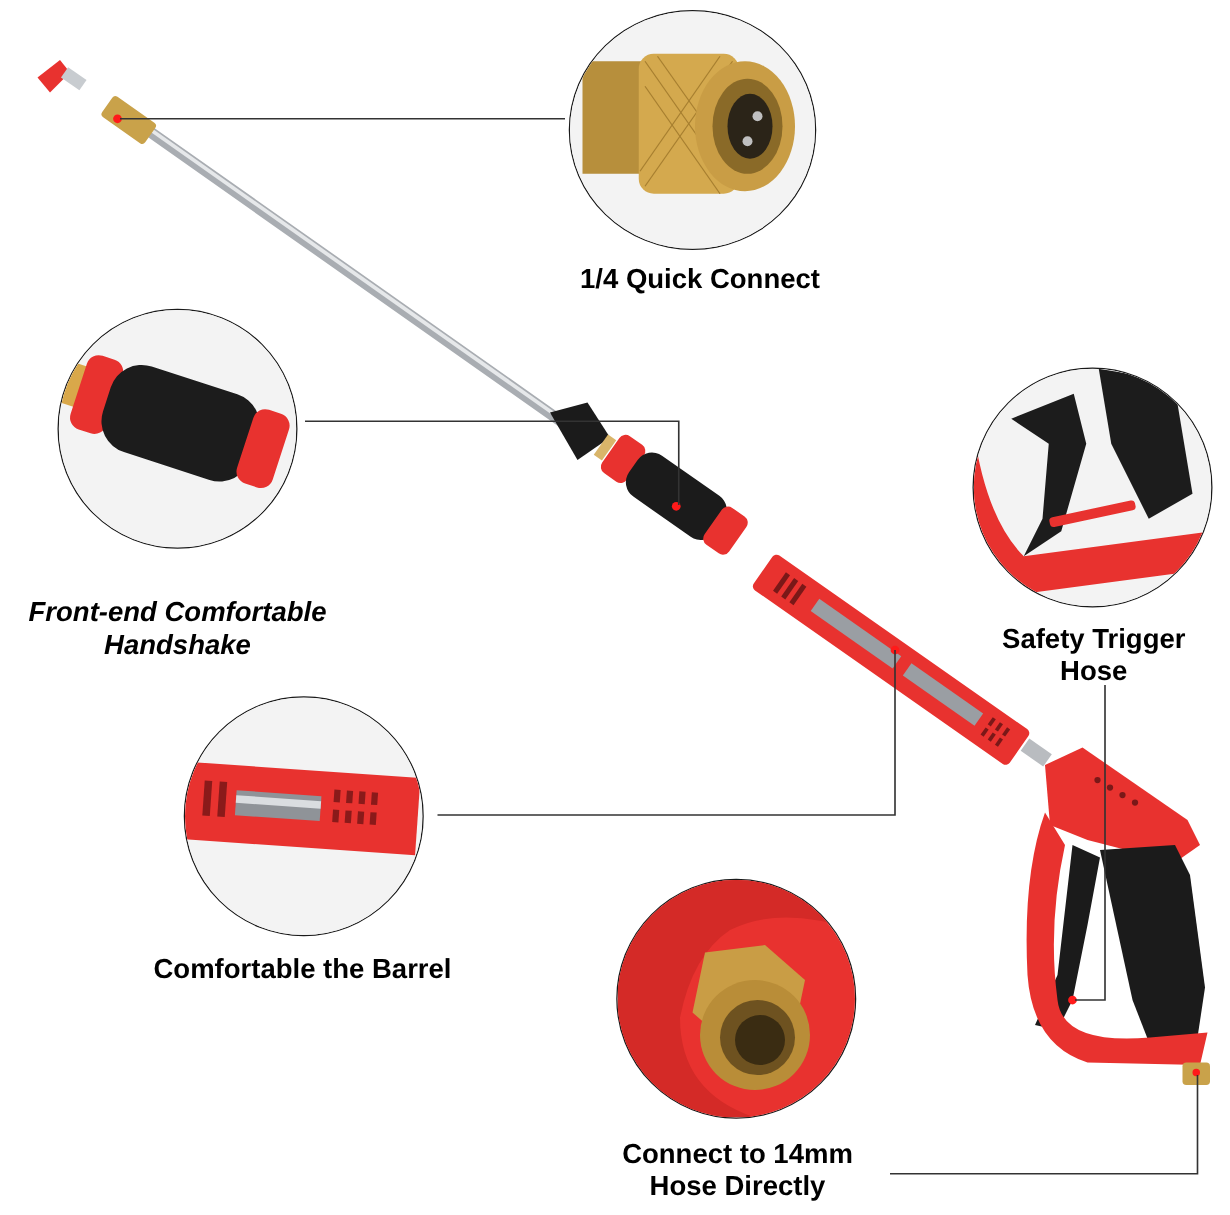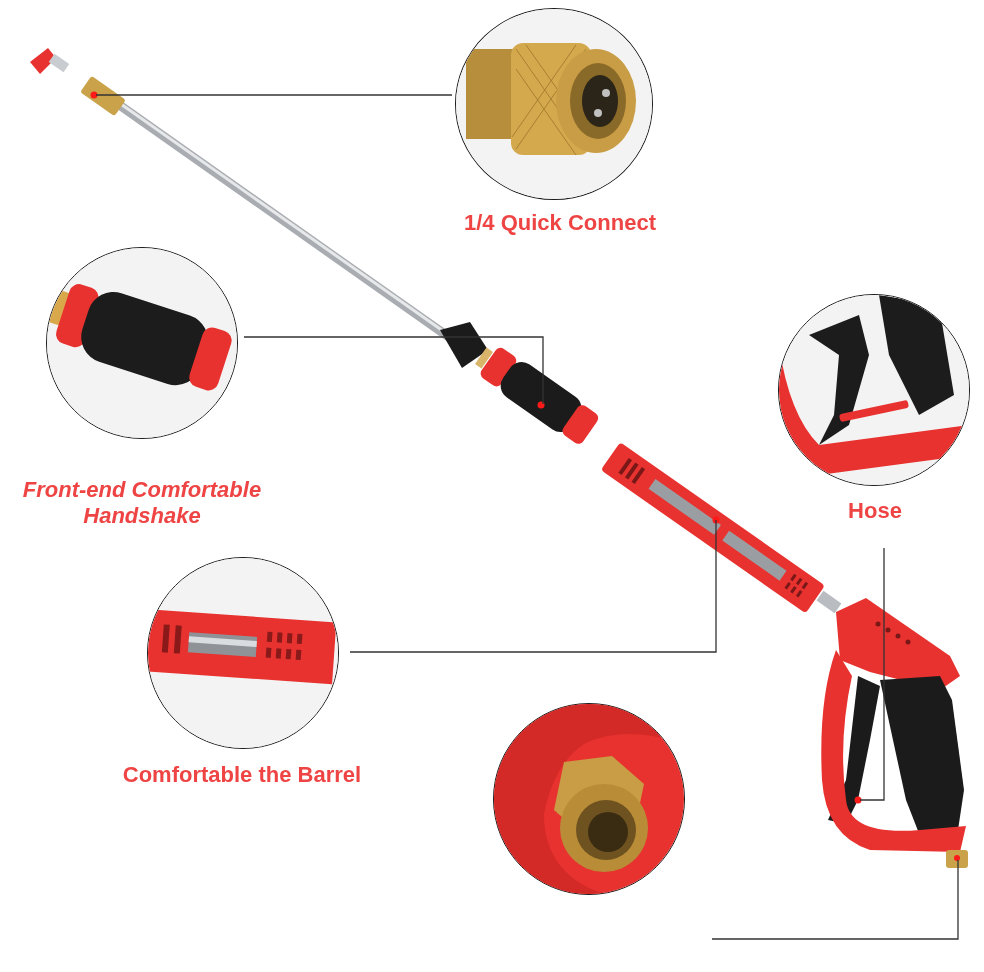--- a/index.html
+++ b/index.html
@@ -2,21 +2,21 @@
 <html><head>
   <meta charset="utf-8">
   <style>
     html, body { margin: 0; padding: 0; }
     body {
       width: 984px; height: 972px; background: #ffffff; position: relative; overflow: hidden;
       font-family: "Liberation Sans", sans-serif;
     }
     .stage { position: absolute; left: 0; top: 0; width: 984px; height: 972px; }
     .label {
-      position: absolute; font-weight: bold; color: #ef4444; font-size: 22px; line-height: 26px;
+      position: absolute; font-weight: bold; color: #000000; font-size: 22px; line-height: 26px;
       text-align: center; white-space: nowrap; font-family: "Liberation Sans", sans-serif;
     }
     .circle {
       position: absolute; border-radius: 50%; border: 1.5px solid #1a1a1a; overflow: hidden;
       background: #f2f2f2;
     }
     svg { display: block; }
   </style>
 </head>
 <body>
@@ -136,20 +136,21 @@
   <div class="circle" style="left:778px;top:294px;width:190px;height:190px;">
     <svg width="190" height="190" viewBox="0 0 190 190">
       <rect width="190" height="190" fill="#f3f3f3"></rect>
       <path d="M0 50 Q10 120 40 150 L190 130 L190 160 L40 180 Q0 160 0 100 Z" fill="#e8322f"></path>
       <path d="M100 0 L160 10 L175 100 L140 120 L110 60 Z" fill="#1c1c1c"></path>
       <path d="M30 40 L80 20 L90 60 L70 130 L40 150 L55 120 L60 60 Z" fill="#1c1c1c"></path>
       <rect x="60" y="112" width="70" height="8" rx="3" fill="#e8322f" transform="rotate(-12 95 116)"></rect>
     </svg>
   </div>
   <div class="label" style="left:770px;top:498px;width:210px;">
+    <div>Safety Trigger</div>
     <div>Hose</div>
   </div>
 
   <div class="circle" style="left:147px;top:557px;width:190px;height:190px;">
     <svg width="190" height="190" viewBox="0 0 190 190">
       <rect width="190" height="190" fill="#f3f3f3"></rect>
       <g transform="rotate(4 95 95)">
         <rect x="-10" y="58" width="196" height="62" fill="#e8322f"></rect>
         <rect x="40" y="78" width="68" height="20" fill="#8f9398"></rect>
         <rect x="40" y="82" width="68" height="6" fill="#dadde0"></rect>
@@ -176,15 +177,17 @@
     <svg width="190" height="190" viewBox="0 0 190 190">
       <rect width="190" height="190" fill="#e8322f"></rect>
       <path d="M0 0 L190 0 L190 40 Q130 20 90 40 Q60 60 50 110 Q50 170 110 190 L0 190 Z" fill="#d42a27"></path>
       <polygon points="70,58 118,52 150,80 140,128 92,134 60,106" fill="#c99d45"></polygon>
       <ellipse cx="110" cy="124" rx="44" ry="44" fill="#b98d38"></ellipse>
       <ellipse cx="112" cy="126" rx="30" ry="30" fill="#6e5220"></ellipse>
       <ellipse cx="114" cy="128" rx="20" ry="20" fill="#3a2c12"></ellipse>
     </svg>
   </div>
   <div class="label" style="left:468px;top:910px;width:244px;">
+    <div>Connect to 14mm</div>
+    <div>Hose Directly</div>
   </div>
 
 </div>
 
 </body></html>

